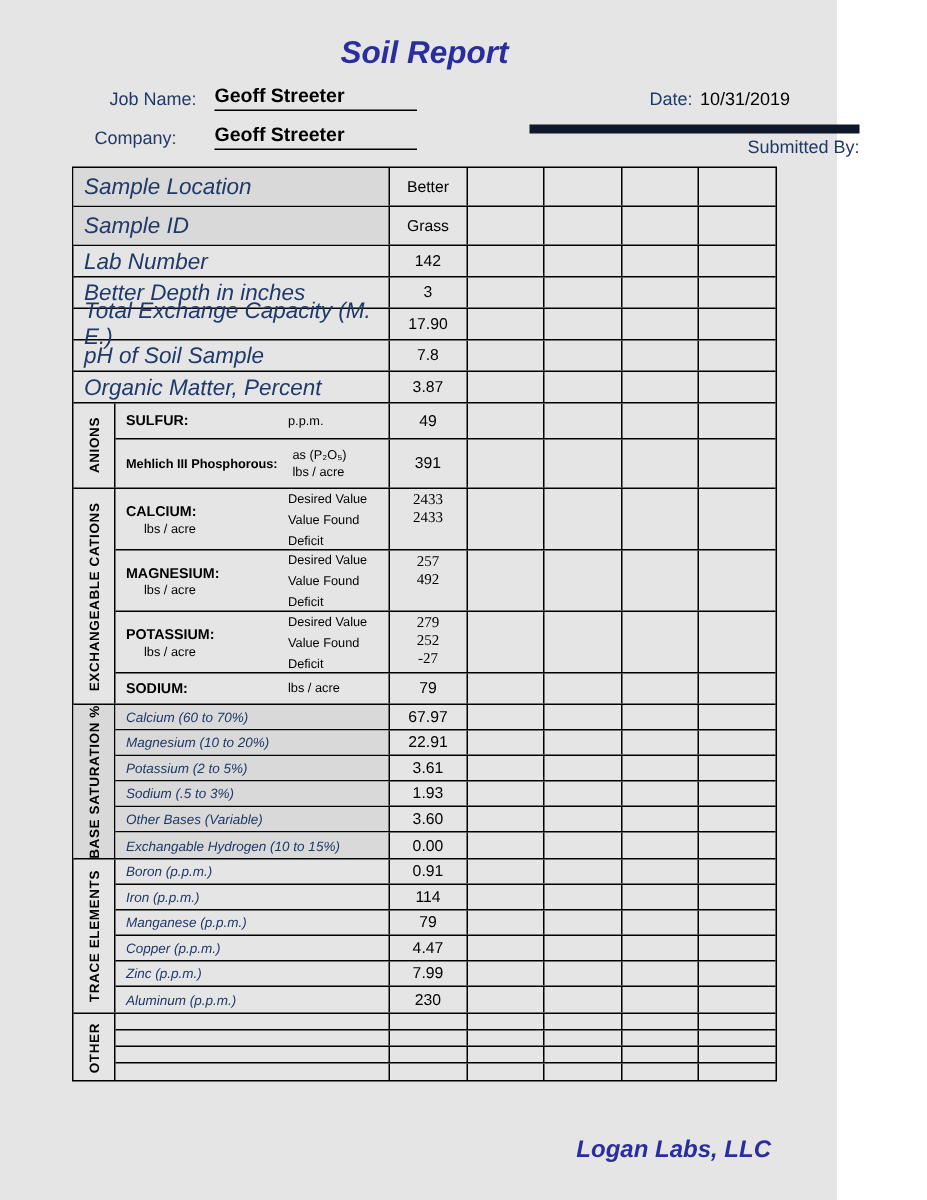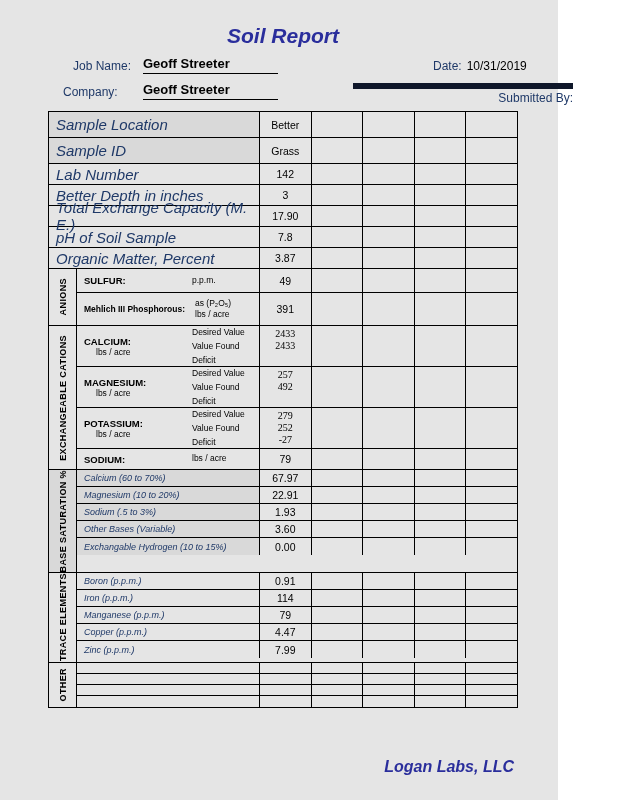--- a/index.html
+++ b/index.html
@@ -293,20 +293,28 @@
         </div>
         <div class="srow rh17">
           <div class="slcell plain">Magnesium (10 to 20%)</div>
           <div class="vcell">22.91</div>
           <div class="vcell"></div>
             <div class="vcell"></div>
             <div class="vcell"></div>
             <div class="vcell"></div>
         </div>
         <div class="srow rh17">
+          <div class="slcell plain">Potassium (2 to 5%)</div>
+          <div class="vcell">3.61</div>
+          <div class="vcell"></div>
+            <div class="vcell"></div>
+            <div class="vcell"></div>
+            <div class="vcell"></div>
+        </div>
+        <div class="srow rh17">
           <div class="slcell plain">Sodium (.5 to 3%)</div>
           <div class="vcell">1.93</div>
           <div class="vcell"></div>
             <div class="vcell"></div>
             <div class="vcell"></div>
             <div class="vcell"></div>
         </div>
         <div class="srow rh17">
           <div class="slcell plain">Other Bases (Variable)</div>
           <div class="vcell">3.60</div>
@@ -364,20 +372,28 @@
             <div class="vcell"></div>
         </div>
         <div class="srow rh17">
           <div class="slcell plain">Zinc (p.p.m.)</div>
           <div class="vcell">7.99</div>
           <div class="vcell"></div>
             <div class="vcell"></div>
             <div class="vcell"></div>
             <div class="vcell"></div>
         </div>
+        <div class="srow rh17">
+          <div class="slcell plain">Aluminum (p.p.m.)</div>
+          <div class="vcell">230</div>
+          <div class="vcell"></div>
+            <div class="vcell"></div>
+            <div class="vcell"></div>
+            <div class="vcell"></div>
+        </div>
       </div>
     </div>
 
     <div class="section">
       <div class="vlab">
           <span class="vtext">OTHER</span>
         </div>
       <div class="sbody">
         <div class="srow rh11">
           <div class="slcell"></div>

